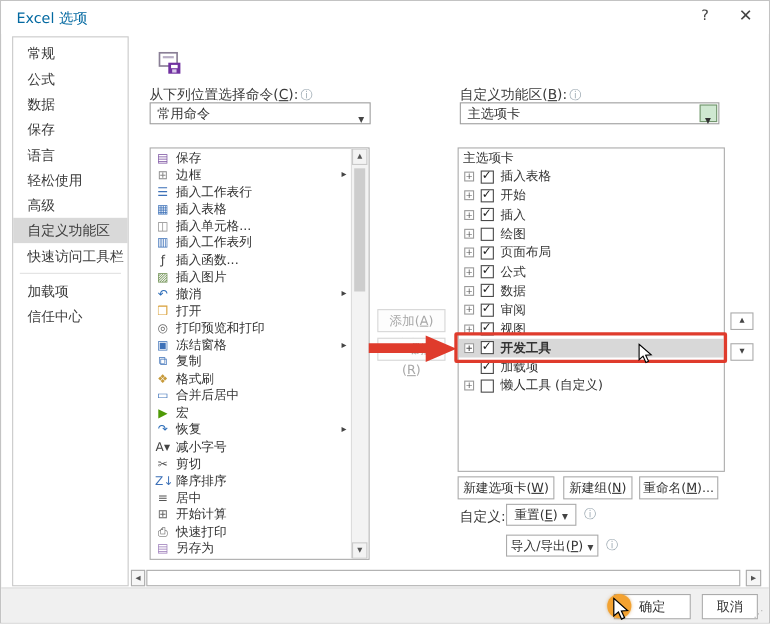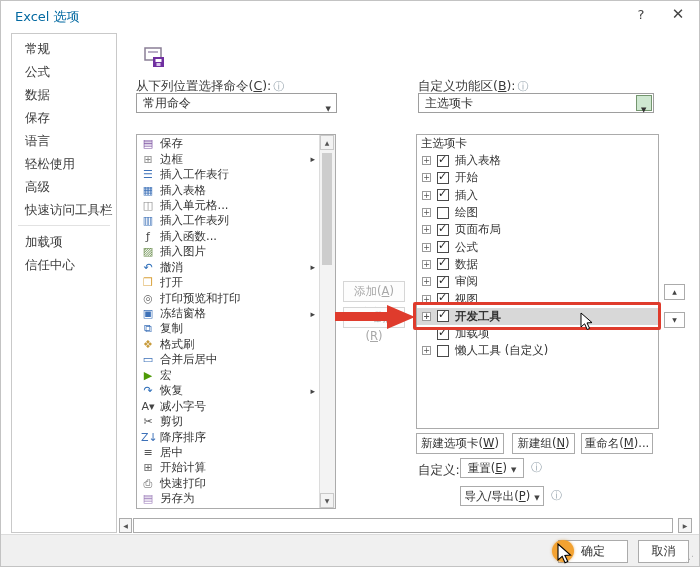--- a/index.html
+++ b/index.html
@@ -79,20 +79,21 @@
   <div class="abs win-close">✕</div>
 
   <div class="abs sidebar">
       <div class="side-item">常规</div>
       <div class="side-item">公式</div>
       <div class="side-item">数据</div>
       <div class="side-item">保存</div>
       <div class="side-item">语言</div>
       <div class="side-item">轻松使用</div>
       <div class="side-item">高级</div>
+      <div class="side-item selected">自定义功能区</div>
       <div class="side-item">快速访问工具栏</div>
       <div class="side-sep"></div>
       <div class="side-item">加载项</div>
       <div class="side-item">信任中心</div>
     </div>
 
   <svg class="abs" style="left:141px;top:44px;" width="26" height="26">
     <rect x="3" y="3" width="16" height="12" fill="none" stroke="#8a7f96" stroke-width="1.5"></rect>
     <rect x="6" y="6" width="10" height="2" fill="#b9aec6"></rect>
     <rect x="11" y="12" width="11" height="10" fill="#7030a0"></rect>

